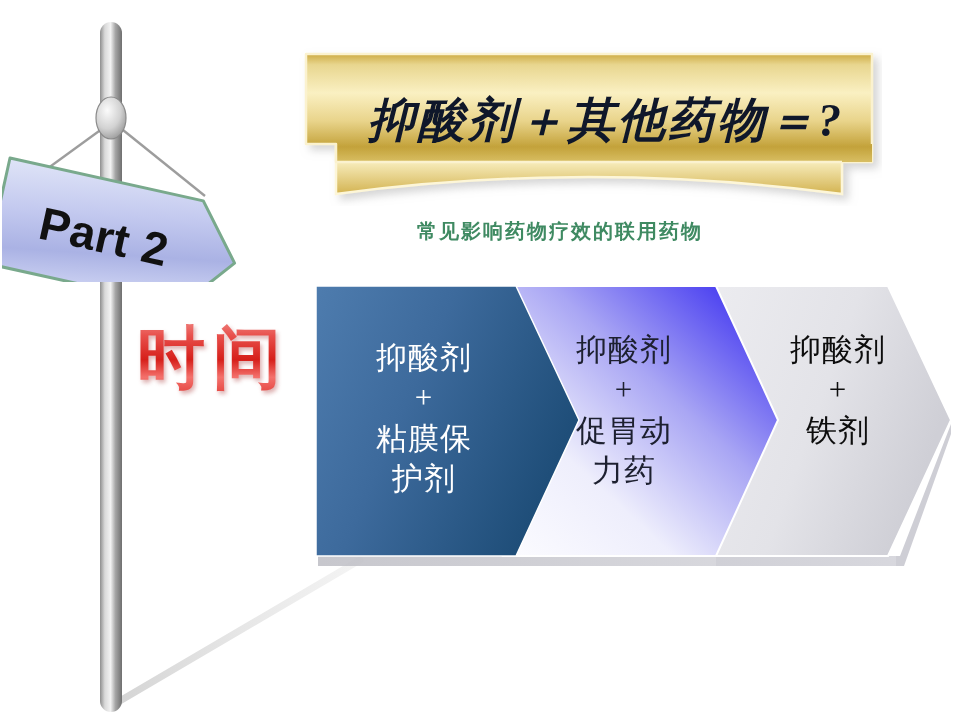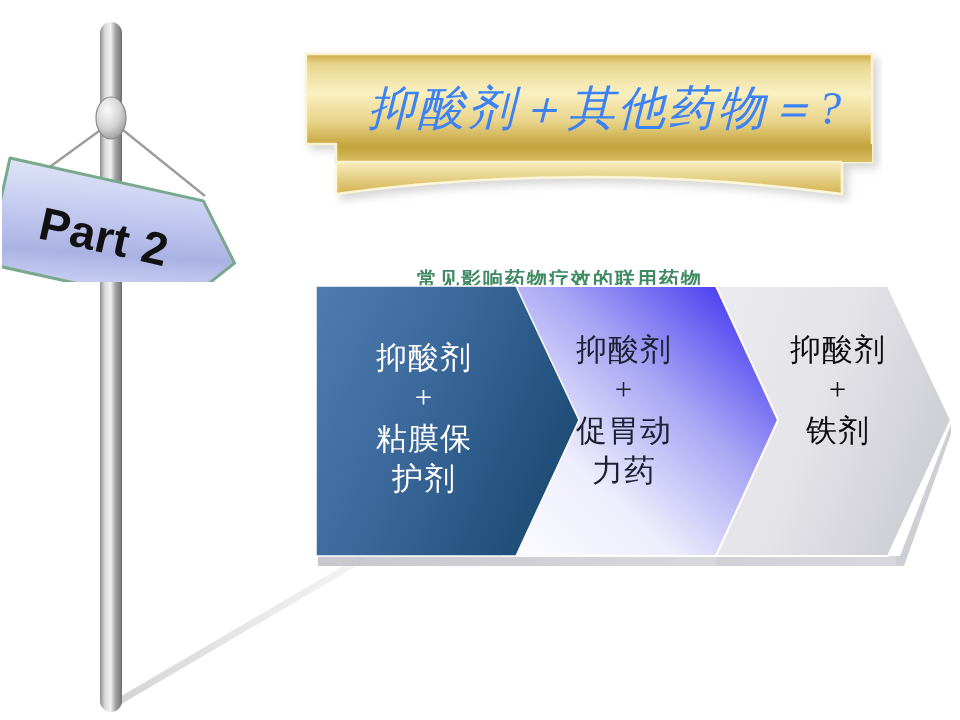--- a/index.html
+++ b/index.html
@@ -18,38 +18,37 @@
     font-size:46px; font-weight:bold; color:#111111;
     transform:rotate(12.5deg); transform-origin:left top;
     letter-spacing:0.5px;
     font-family:"Liberation Sans","DejaVu Sans",sans-serif;
     white-space:nowrap;
   }
 
   
   #gold-banner { position:absolute; left:296px; top:44px; width:586px; height:162px; }
   #gold-banner-title {
-    position:absolute; left:0; top:0; width:586px; height:118px;
+    position:absolute; left:0; top:12px; width:586px; height:118px;
     display:flex; align-items:center; justify-content:center;
     font-family:"Liberation Serif","DejaVu Serif",serif;
-    font-size:47px; font-weight:normal; color:#3b82f6;
+    font-size:47px; font-weight:bold; color:#0f172a;
     font-style:italic;
     letter-spacing:3px;
     padding-left:34px; padding-top:10px;
     white-space:nowrap; pointer-events:none;
   }
 
   
   #subtitle {
     position:absolute; left:0; top:218px; width:960px;
     text-align:center; padding-left:160px;
     font-family:"Liberation Serif","DejaVu Serif",serif;
     font-size:20px; font-weight:bold; color:#3f8a62;
     letter-spacing:2px;
-    margin-top:48px;
   }
 
   
   #red-title {
     position:absolute; left:128px; top:318px; width:170px;
     text-align:center;
     font-family:"Liberation Serif","DejaVu Serif",serif;
     font-size:68px; font-weight:bold; line-height:1.18;
     letter-spacing:8px;
     background:linear-gradient(180deg,#f08a86 0%,#e8504c 22%,#d61f1a 52%,#f4716c 74%,#e03b36 100%);
@@ -148,20 +147,21 @@
       <path d="M 10 10 L 576 10 L 576 118 L 40 118 L 40 100 L 10 100 Z" fill="url(#goldGrad)" stroke="#fbf2cf" stroke-width="2.5" stroke-linejoin="round"></path>
       <path d="M 576 10 L 576 118 L 546 118 L 546 100 L 576 100 Z" fill="url(#goldGrad)"></path>
     </g>
   </svg>
   <div id="gold-banner-title">抑酸剂＋其他药物＝?</div>
 </div>
 
 <div id="subtitle">常见影响药物疗效的联用药物</div>
 
 <div id="red-title">
+  <div>时间</div>
 </div>
 
 <div id="chevrons">
   <svg width="960" height="720" viewBox="0 0 960 720">
     <defs>
       <linearGradient id="c1Grad" x1="0" y1="0" x2="1" y2="0.45">
         <stop offset="0%" stop-color="#4e7cae"></stop>
         <stop offset="45%" stop-color="#3d6a9c"></stop>
         <stop offset="100%" stop-color="#1f4e79"></stop>
       </linearGradient>

